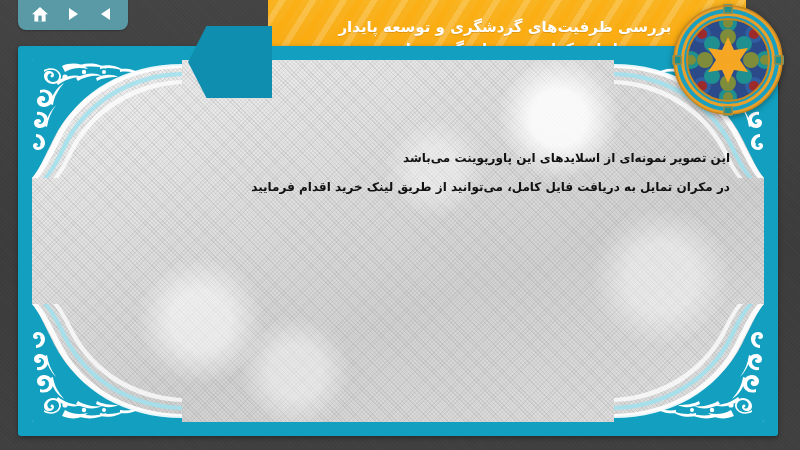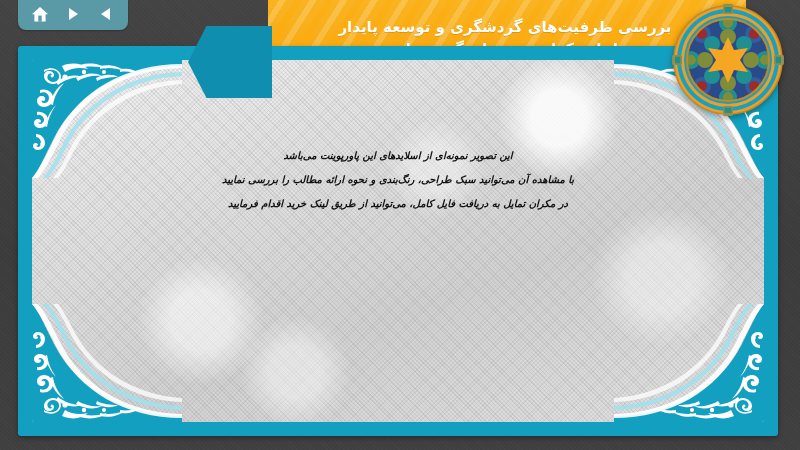--- a/index.html
+++ b/index.html
@@ -86,24 +86,23 @@
   .orn{position:absolute;width:150px;height:118px;z-index:3;pointer-events:none;}
   .orn svg{display:block;width:100%;height:100%;}
   .orn-tl{left:0;top:0;}
   .orn-tr{right:0;top:0;transform:scaleX(-1);}
   .orn-bl{left:0;bottom:0;transform:scaleY(-1);}
   .orn-br{right:0;bottom:0;transform:scale(-1,-1);}
 
   
   .body-text{
     position:absolute;left:34px;right:34px;top:84px;
-    text-align:center;color:#111111;
-    font-size:10px;line-height:2.42;font-weight:bold;
+    color:#111111;
+    font-size:12px;line-height:2.42;font-weight:bold;
     z-index:4;
-    font-style:italic;
   }
   .body-text p{margin:0;white-space:nowrap;}
 
   
   .medallion{
     position:absolute;left:672px;top:4px;width:112px;height:112px;z-index:9;
     filter:drop-shadow(0 2px 3px rgba(0,0,0,.35));
   }
   .medallion svg{display:block;}
 </style>
@@ -265,21 +264,20 @@
             <path d="M44 18 c9-5 19-6 26-2 c-9-1-18 1-24 5 Z"></path>
             <path d="M64 18 c8-4 17-4 22-1 c-8 0-16 1-21 4 Z"></path>
             <path d="M18 44 c2-9 7-17 14-21 c-6 7-10 14-11 22 Z"></path>
             <path d="M13 66 c2-9 6-16 11-21 c-5 7-8 14-9 22 Z"></path>
           </g>
         </svg>
       </div>
 
       <div class="body-text">
         <p>این تصویر نمونه‌ای از اسلایدهای این پاورپوینت می‌باشد</p>
-        <p>با مشاهده آن می‌توانید سبک طراحی، رنگ‌بندی و نحوه ارائه مطالب را بررسی نمایید</p>
         <p>در مکران تمایل به دریافت فایل کامل، می‌توانید از طریق لینک خرید اقدام فرمایید</p>
       </div>
 
     </div>
   </div>
 
   <div class="medallion">
     <svg width="112" height="112" viewBox="0 0 112 112" xmlns="http://www.w3.org/2000/svg">
       <defs>
         <clipPath id="mclip">

